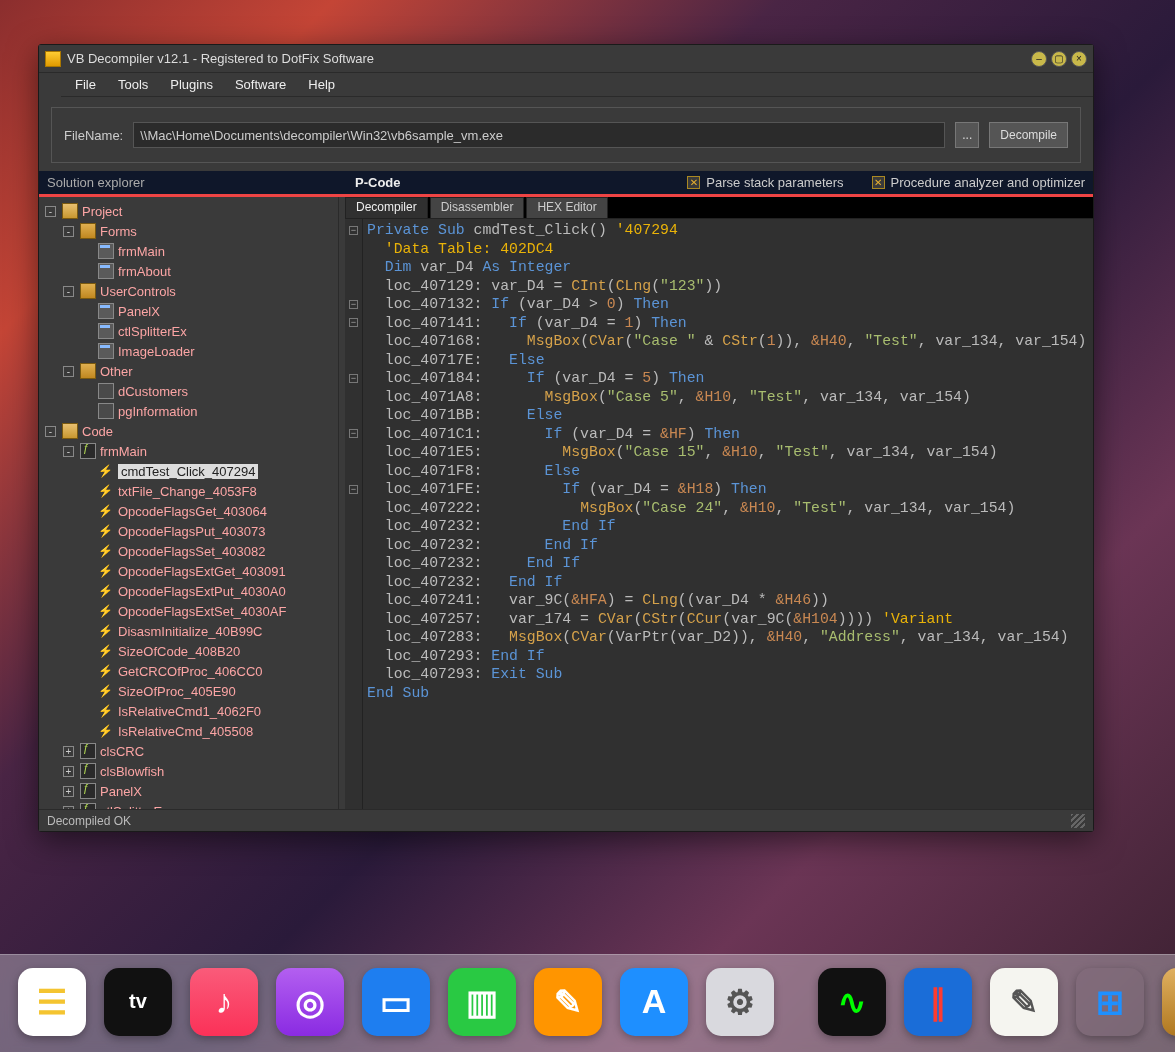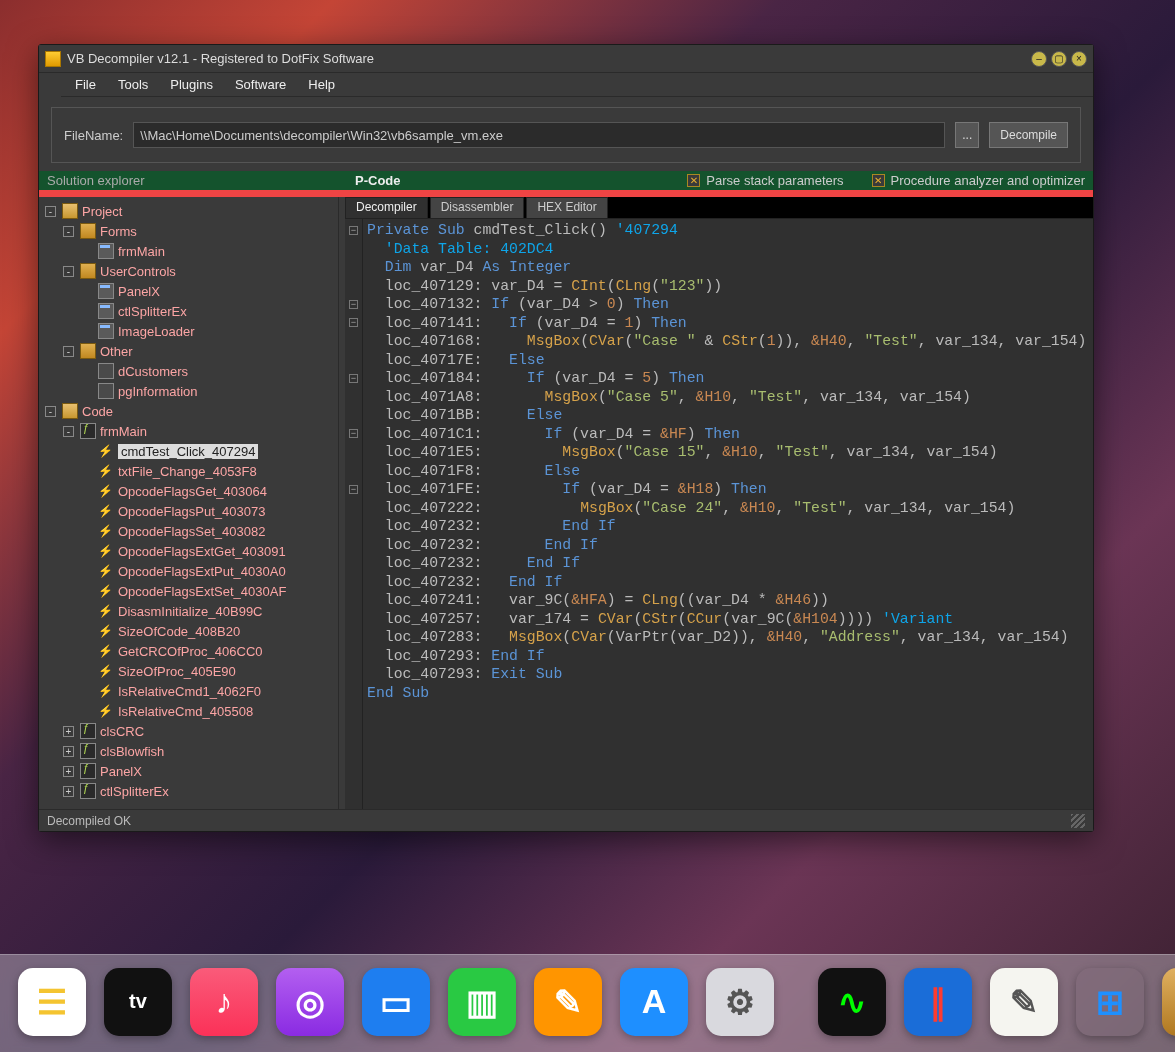--- a/index.html
+++ b/index.html
@@ -67,21 +67,21 @@
     color:#ccc; padding:0 6px; font-size:13px;
   }
   .btn {
     height:26px; background:#555; border:1px solid #777; color:#ddd;
     padding:0 10px; cursor:pointer; font-size:12px;
   }
   .btn.small{ padding:0 6px; }
 
   .panelheaders {
     height:26px; display:flex; align-items:center;
-    background:#14532d; border-bottom:7px solid #ef4444;
+    background:#0f172a; border-bottom:3px solid #ef4444;
     padding:0 8px;
   }
   .ph-left { width: 300px; color:#aaa; }
   .ph-mid { font-weight:bold; color:#eee; padding-left:8px; flex:0 0 auto; width:310px; }
   .ph-right { flex:1; display:flex; justify-content:flex-end; gap:28px; }
   .chk { display:flex; align-items:center; gap:6px; color:#ccc; cursor:pointer;}
   .chkbox {
     width:13px;height:13px;border:1px solid #aa8822;background:#3a3a3a;
     display:flex;align-items:center;justify-content:center;color:#e8b030;font-size:10px;line-height:1;
   }
@@ -148,21 +148,21 @@
     white-space:pre;
   }
   .editor::-webkit-scrollbar{height:16px;width:16px;background:#303030;}
   .editor::-webkit-scrollbar-thumb{background:#555;}
   .editor::-webkit-scrollbar-corner{background:#303030;}
   .editor::-webkit-scrollbar-button{background:#444;width:16px;height:16px;}
   .kw{color:#5b94d6;}
   .fn{color:#d6a24a;}
   .str{color:#a8bd6f;}
   .num{color:#c98852;}
-  .cm{color:#0ea5e9;}
+  .cm{color:#eab308;}
 
   .statusbar{
     height:22px; background:#3a3a3a; border-top:1px solid #2a2a2a;
     display:flex; align-items:center; padding:0 8px; color:#bbb; font-size:12px;
     justify-content:space-between;
   }
   .resize-grip{ width:14px;height:14px;
     background:repeating-linear-gradient(135deg,#666 0 2px,transparent 2px 4px);
   }
 
@@ -241,20 +241,26 @@
             <span class="indent" style="width: 18px;"></span>
             <span class="exp">-</span>
             <span class="ico folder"></span>
             <span class="lbl">Forms</span>
           </div>
           <div class="tn">
             <span class="indent" style="width: 36px;"></span>
             <span class="exp blank"></span>
             <span class="ico form"></span>
             <span class="lbl">frmMain</span>
+          </div>
+          <div class="tn">
+            <span class="indent" style="width: 36px;"></span>
+            <span class="exp blank"></span>
+            <span class="ico form"></span>
+            <span class="lbl">frmAbout</span>
           </div>
           <div class="tn">
             <span class="indent" style="width: 18px;"></span>
             <span class="exp">-</span>
             <span class="ico folder"></span>
             <span class="lbl">UserControls</span>
           </div>
           <div class="tn">
             <span class="indent" style="width: 36px;"></span>
             <span class="exp blank"></span>

